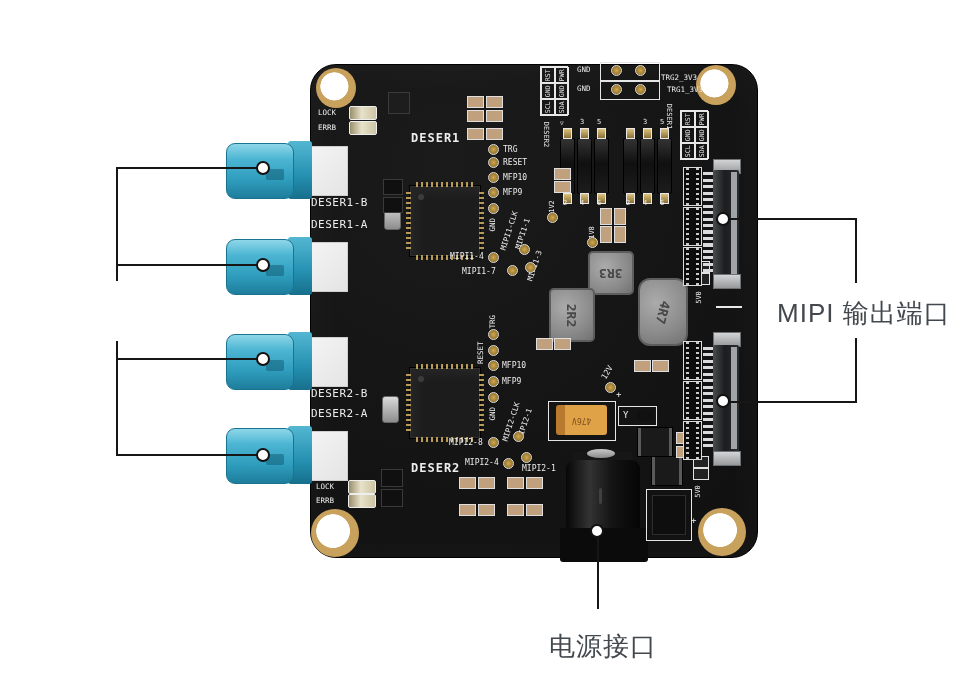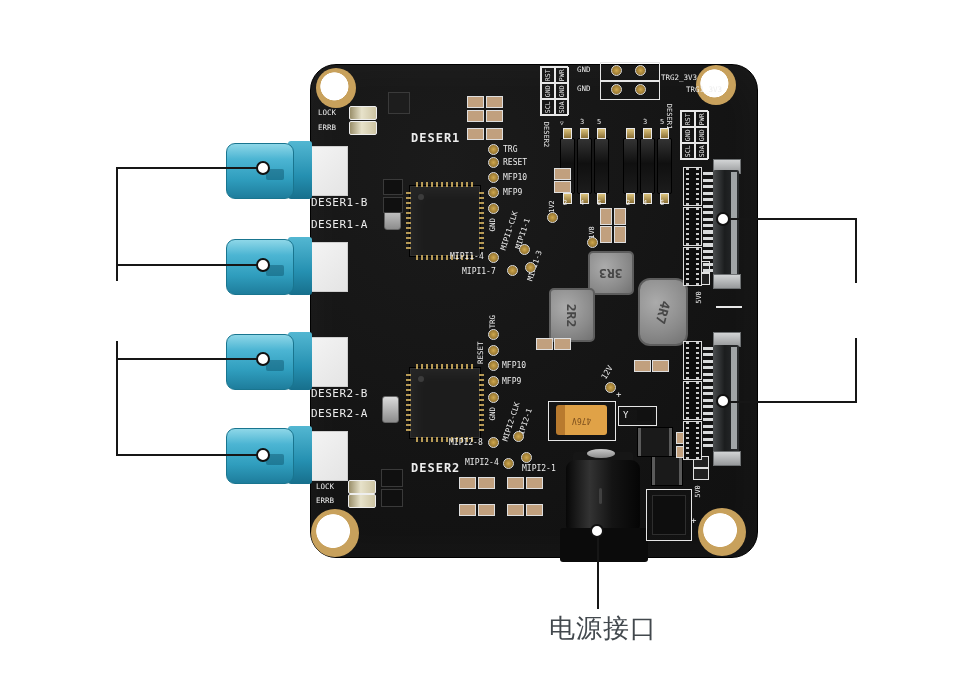--- a/index.html
+++ b/index.html
@@ -203,21 +203,21 @@
   <div class="sk sk7" style="left:577px;top:85px;">GND</div>
   <div class="outline" style="left:600px;top:62px;width:58px;height:17px;">
     <div class="tp" style="left:10px;top:2px;"></div>
     <div class="tp" style="left:34px;top:2px;"></div>
   </div>
   <div class="outline" style="left:600px;top:81px;width:58px;height:17px;">
     <div class="tp" style="left:10px;top:2px;"></div>
     <div class="tp" style="left:34px;top:2px;"></div>
   </div>
   <div class="sk sk7" style="left:661px;top:66px;margin-top:8px;">TRG2_3V3</div>
-  <div class="sk sk7" style="left:686px;top:86px;">TRG1_3V3</div>
+  <div class="sk sk7" style="left:667px;top:86px;">TRG1_3V3</div>
 
   <div class="abs" style="left:540px;top:66px;width:26px;height:48px;display:grid;grid-template-columns:1fr 1fr;grid-auto-rows:1fr;border:1px solid #e8e8e8;">
     <div class="vlab" style="position:relative;border:0.5px solid #e8e8e8;font-size:6.5px;">
         <span>RST</span>
       </div>
     <div class="vlab" style="position:relative;border:0.5px solid #e8e8e8;font-size:6.5px;">
         <span>PWR</span>
       </div>
     <div class="vlab" style="position:relative;border:0.5px solid #e8e8e8;font-size:6.5px;">
         <span>GND</span>
@@ -397,15 +397,16 @@
   <div class="aline" style="left:597px;top:531px;width:2px;height:78px;"></div>
 
   <div class="adot" style="left:256px;top:161px;"></div>
   <div class="adot" style="left:256px;top:258px;"></div>
   <div class="adot" style="left:256px;top:352px;"></div>
   <div class="adot" style="left:256px;top:448px;"></div>
   <div class="adot" style="left:716px;top:212px;"></div>
   <div class="adot" style="left:716px;top:394px;"></div>
   <div class="adot" style="left:590px;top:524px;"></div>
 
-  <div class="ann" style="left:549px;top:611px;">电源接口</div>
+  <div class="ann" style="left:777px;top:296px;">MIPI 输出端口</div>
+  <div class="ann" style="left:549px;top:629px;">电源接口</div>
 
 </div>
 
 </body></html>

